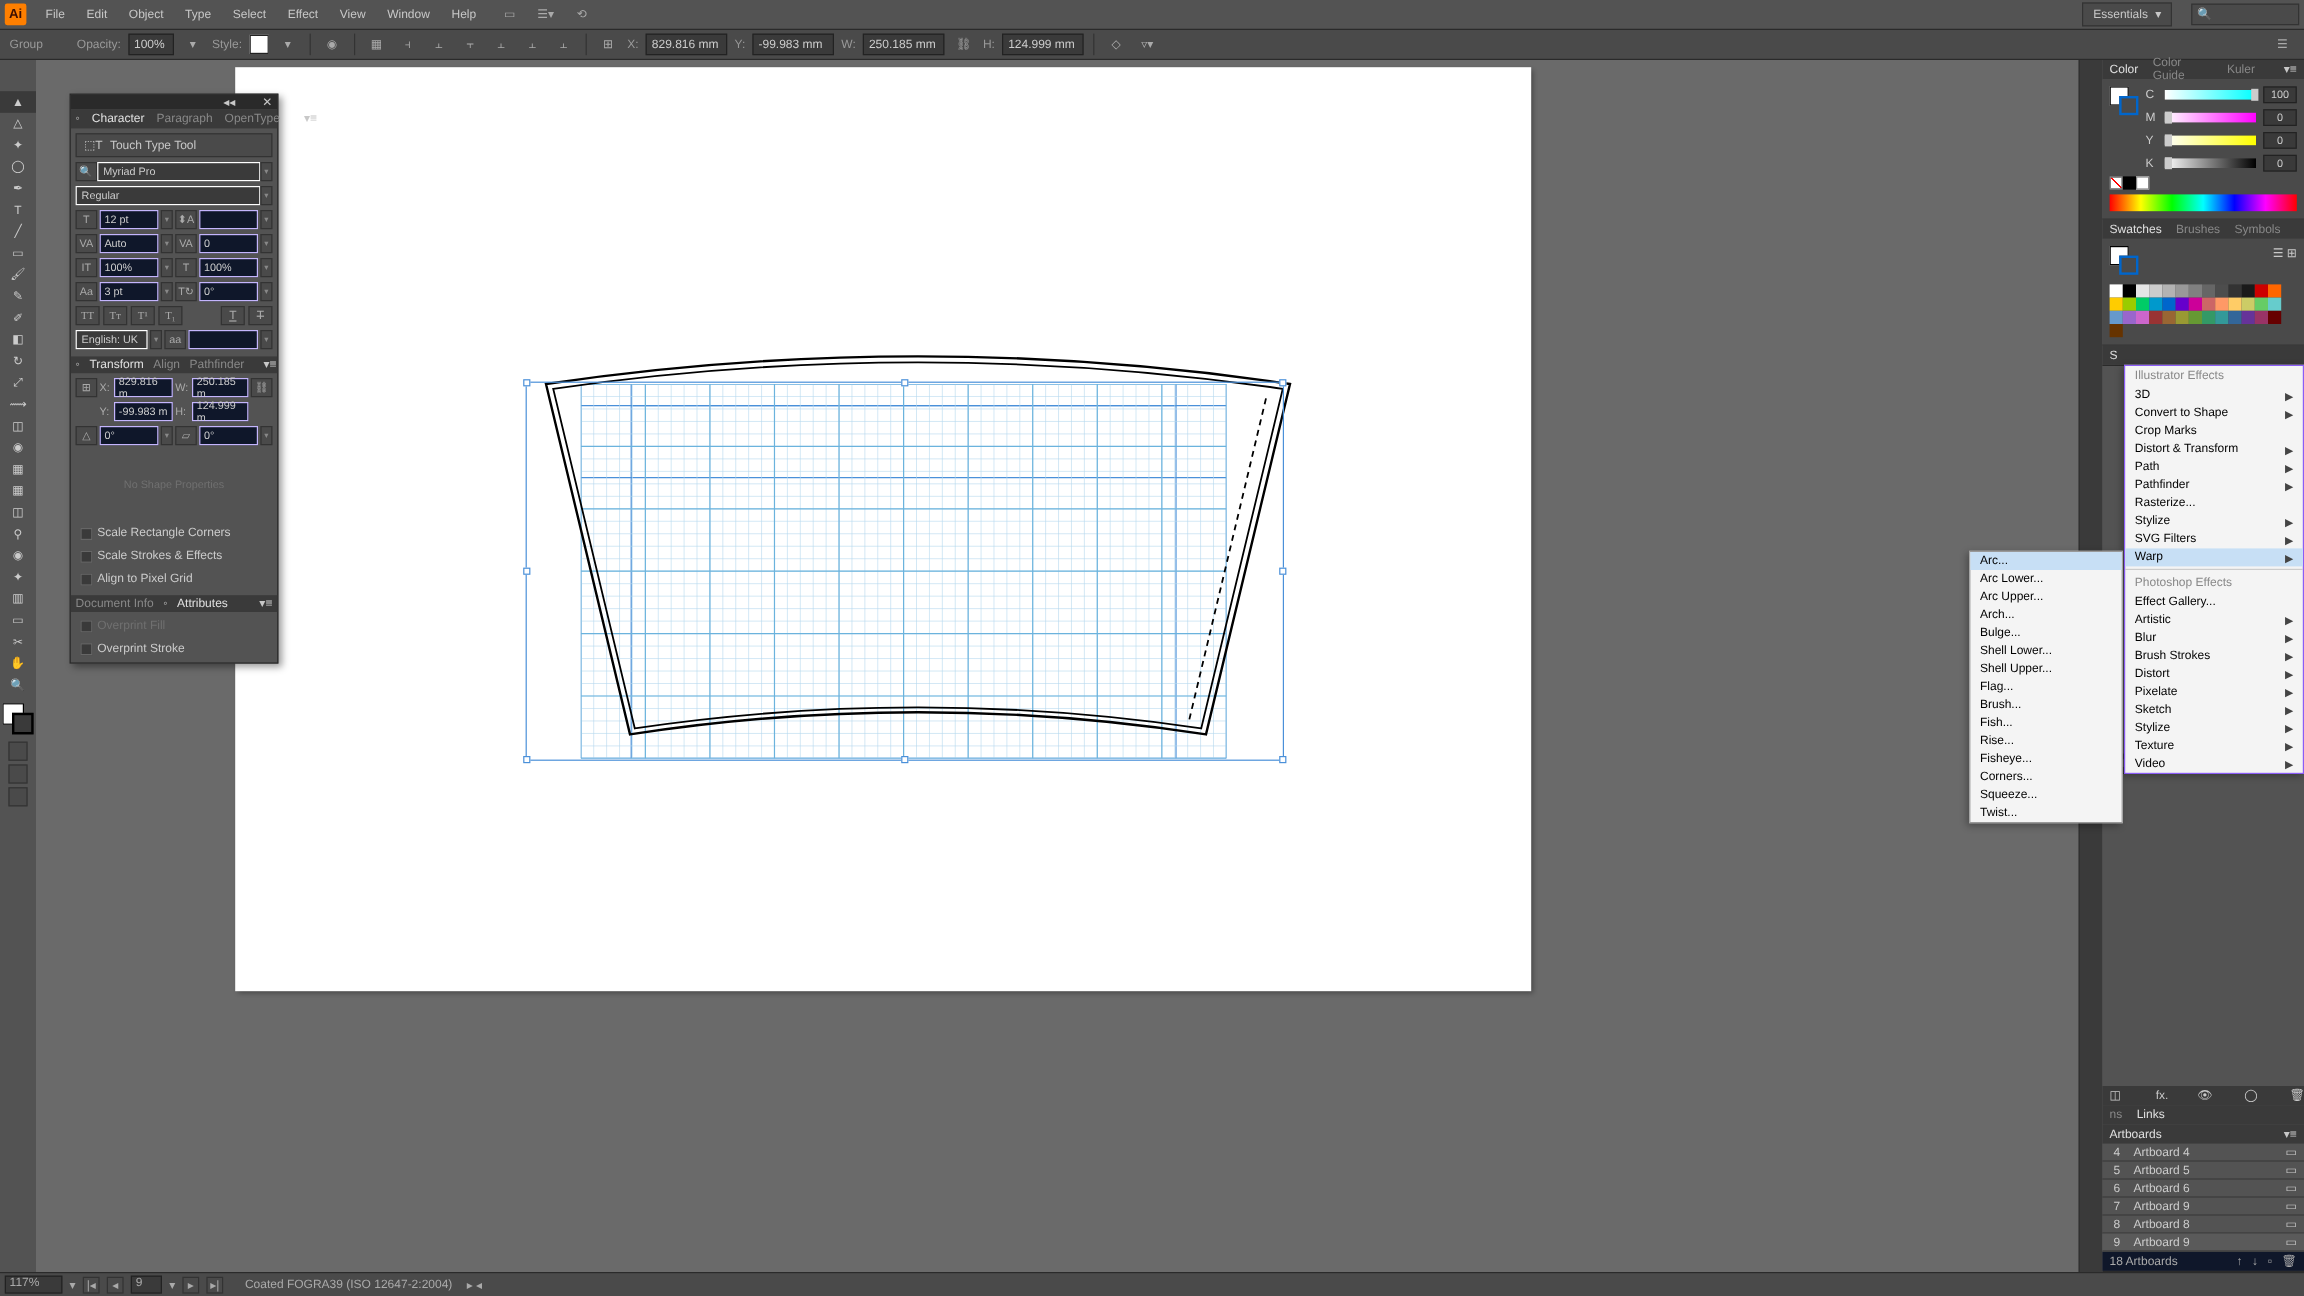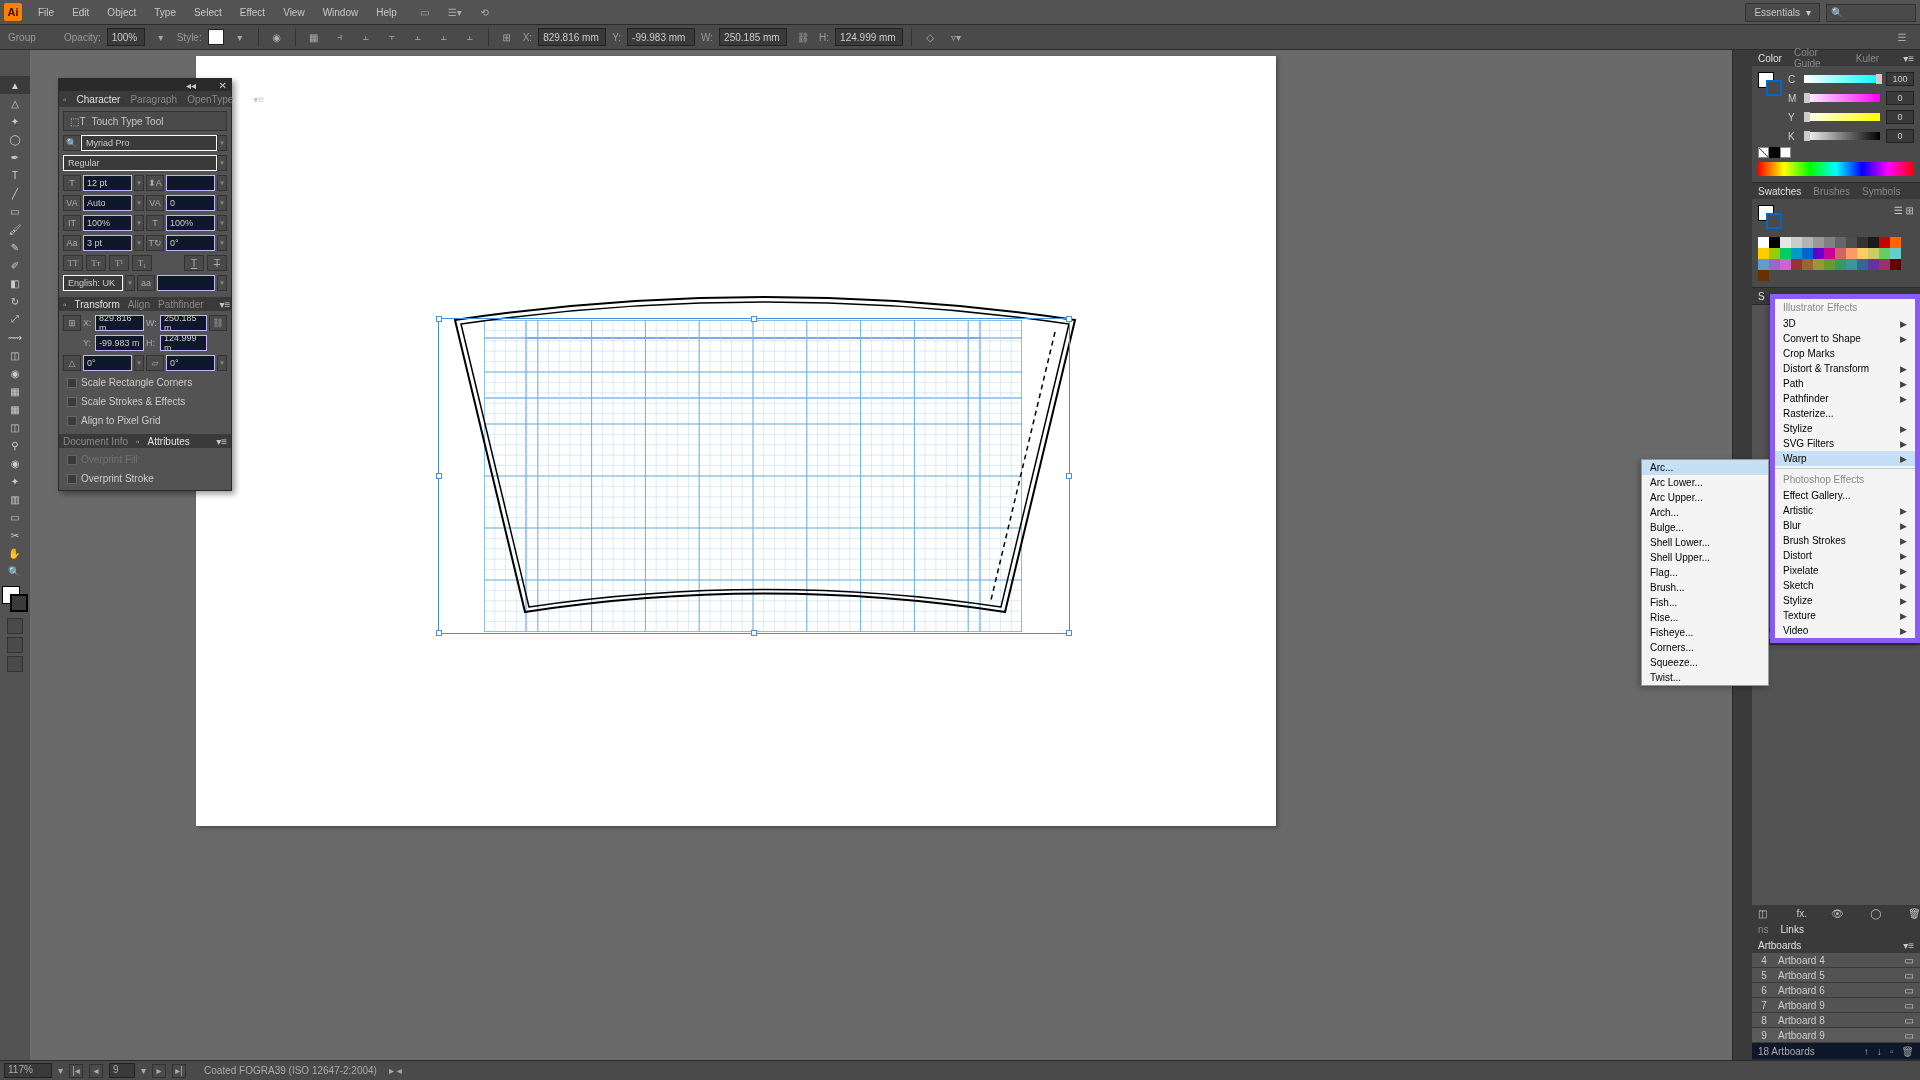--- a/index.html
+++ b/index.html
@@ -1,21 +1,21 @@
 <!DOCTYPE html>
 <html><head>
 <meta charset="utf-8">
 <style>
 *{margin:0;padding:0;box-sizing:border-box;font-family:"Segoe UI",Tahoma,sans-serif;font-size:10px;user-select:none}
 body{background:#535353;width:1920px;height:1080px;overflow:hidden;color:#c8c8c8}
 .menubar{height:24px;background:#535353;display:flex;align-items:center;padding:0 4px;gap:2px}
 .ai-logo{width:18px;height:18px;background:#ff7f00;color:#3d0f00;font-weight:bold;display:flex;align-items:center;justify-content:center;font-size:11px;margin-right:6px;border-radius:2px}
 .menu-item{padding:4px 8px;cursor:default}
 .menu-icons{margin-left:8px;display:flex;gap:10px;align-items:center}
-.menu-right{margin-left:auto;display:flex;align-items:flex-end;gap:6px}
+.menu-right{margin-left:auto;display:flex;align-items:center;gap:16px}
 .workspace-sel{background:#4a4a4a;padding:3px 8px;border:1px solid #333;display:flex;align-items:center;gap:6px}
 .search-box{width:90px;height:18px;background:#4a4a4a;border:1px solid #333;display:flex;align-items:center;padding:0 4px}
 .control-bar{height:26px;background:#4a4a4a;border-top:1px solid #2a2a2a;border-bottom:1px solid #2a2a2a;display:flex;align-items:center;padding:0 8px;gap:6px}
 .ctrl-label{color:#999}
 .ctrl-input{width:68px;height:18px;background:#3a3a3a;border:1px solid #222;color:#ccc;padding:0 4px;display:flex;align-items:center}
 .opacity-in{width:38px}
 .fill-sw{width:16px;height:16px;background:#fff;border:1px solid #222}
 .ctrl-icon{width:20px;height:20px;display:flex;align-items:center;justify-content:center;color:#aaa;cursor:default}
 .ctrl-sep{width:1px;height:18px;background:#333;margin:0 2px}
 .main-area{position:absolute;top:50px;left:0;right:0;bottom:20px;display:flex}
@@ -58,21 +58,21 @@
 .color-letter{width:10px;color:#ccc}
 .slider-track{flex:1;height:8px;background:linear-gradient(to right,#fff,#0ff);position:relative}
 .slider-track.m{background:linear-gradient(to right,#fff,#f0f)}
 .slider-track.y{background:linear-gradient(to right,#fff,#ff0)}
 .slider-track.k{background:linear-gradient(to right,#fff,#000)}
 .slider-thumb{position:absolute;width:6px;height:10px;background:#ccc;top:-1px}
 .color-val{width:28px;height:14px;background:#3a3a3a;border:1px solid #222;text-align:center;font-size:9px;color:#ccc;display:flex;align-items:center;justify-content:center}
 .spectrum{height:14px;background:linear-gradient(to right,red,yellow,lime,cyan,blue,magenta,red);margin-top:4px}
 .sw-strip{display:grid;grid-template-columns:repeat(13,11px);grid-auto-rows:11px;gap:0}
 .sw{width:11px;height:11px}
-.fx-menu{position:absolute;top:294px;right:0;width:150px;background:#f4f4f4;border:5px solid #8b5cf6;z-index:30;color:#000;font-size:11px;box-shadow:-2px 2px 6px rgba(0,0,0,.3)}
+.fx-menu{position:absolute;top:304px;right:0;width:150px;background:#f4f4f4;border:1px solid #8b5cf6;z-index:30;color:#000;font-size:11px;box-shadow:-2px 2px 6px rgba(0,0,0,.3)}
 .fx-header{color:#888;padding:3px 8px}
 .fx-item{padding:2px 8px;display:flex;justify-content:space-between;align-items:center}
 .fx-item.hl{background:#c7dff5}
 .fx-divider{height:1px;background:#ccc;margin:2px 0}
 .fx-arrow{color:#444;font-size:9px}
 .warp-submenu{position:absolute;top:459px;right:151px;width:128px;background:#f4f4f4;border:1px solid #999;z-index:31;color:#000;font-size:11px;box-shadow:-2px 2px 6px rgba(0,0,0,.3)}
 .artboard-list{display:flex;flex-direction:column}
 .ab-row{height:15px;display:flex;align-items:center;padding:0 6px;gap:8px;font-size:9px;color:#ccc;border-bottom:1px solid #3a3a3a}
 .ab-row.sel{background:#5a5a5a}
 .ab-num{width:12px;text-align:center}
@@ -665,20 +665,21 @@
           <span class="cf-icon">△</span>
           <div class="cf-input">0°</div>
           <span class="cf-drop">▾</span>
         </div>
       <div class="char-field">
           <span class="cf-icon">▱</span>
           <div class="cf-input">0°</div>
           <span class="cf-drop">▾</span>
         </div>
     </div>
+    <div class="no-shape">No Shape Properties</div>
     <div class="checkbox-row">
         <div class="cb"></div>
         <span>Scale Rectangle Corners</span>
       </div>
     <div class="checkbox-row">
         <div class="cb"></div>
         <span>Scale Strokes &amp; Effects</span>
       </div>
     <div class="checkbox-row">
         <div class="cb"></div>

